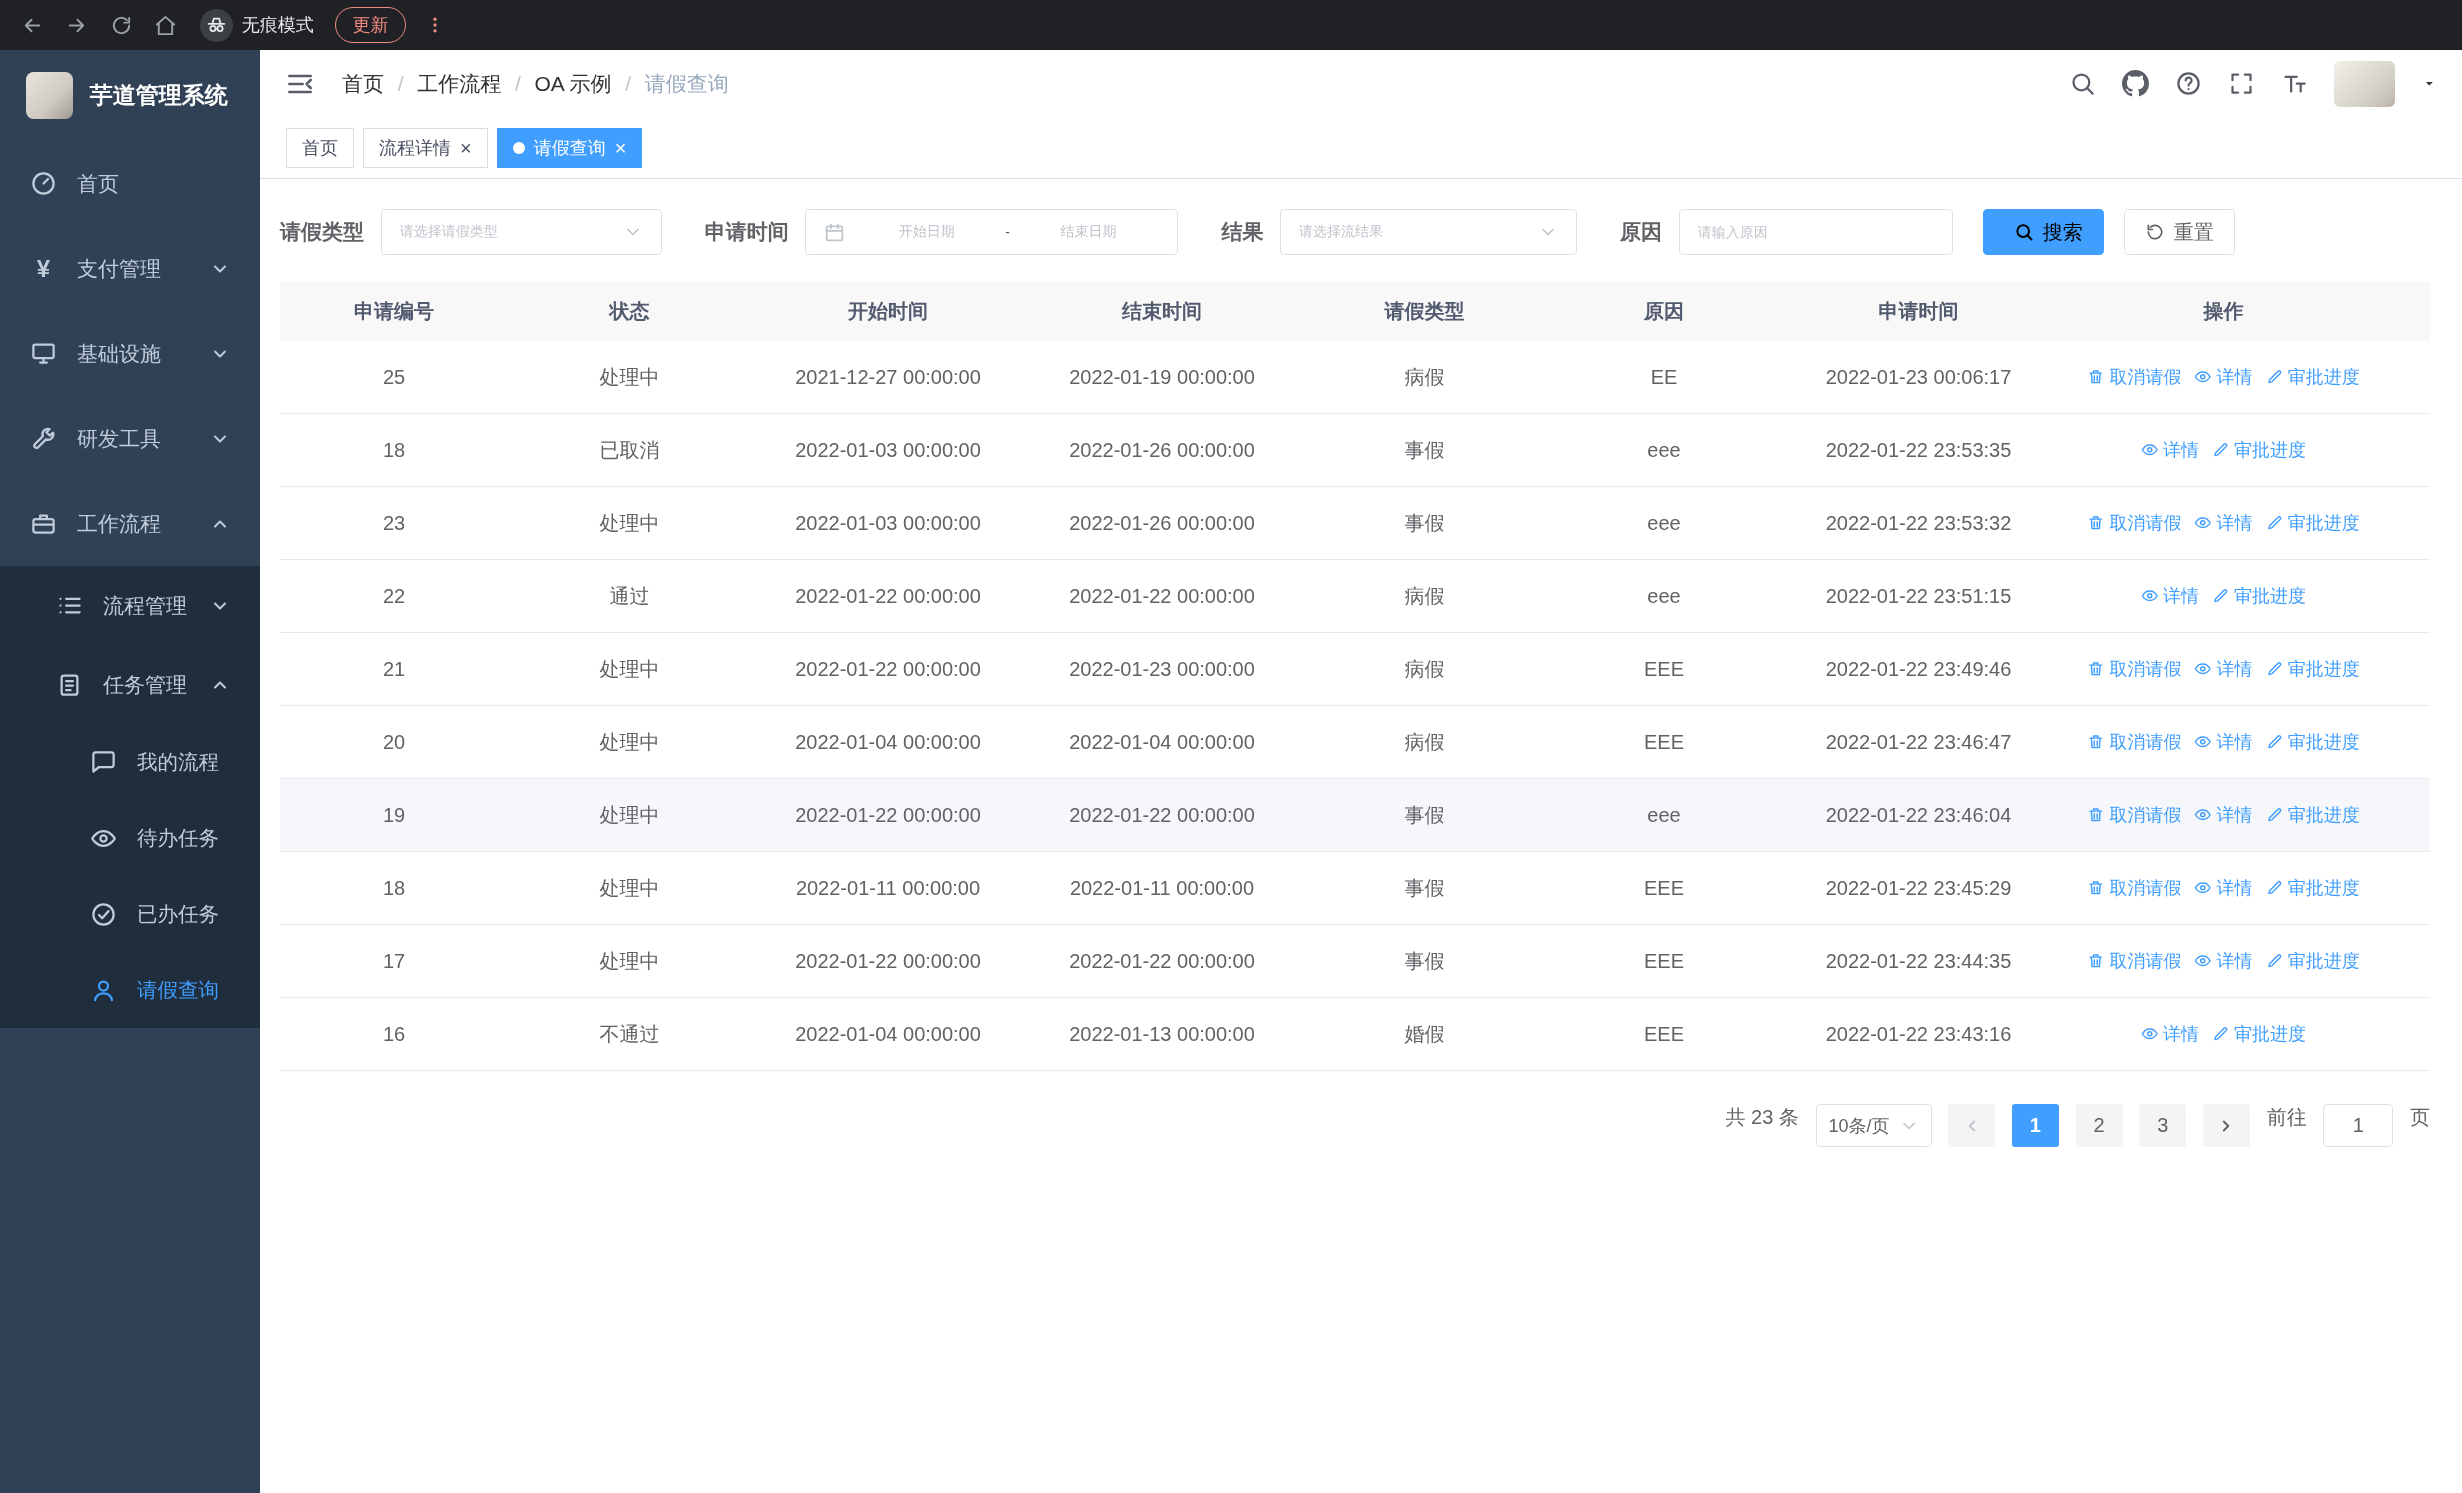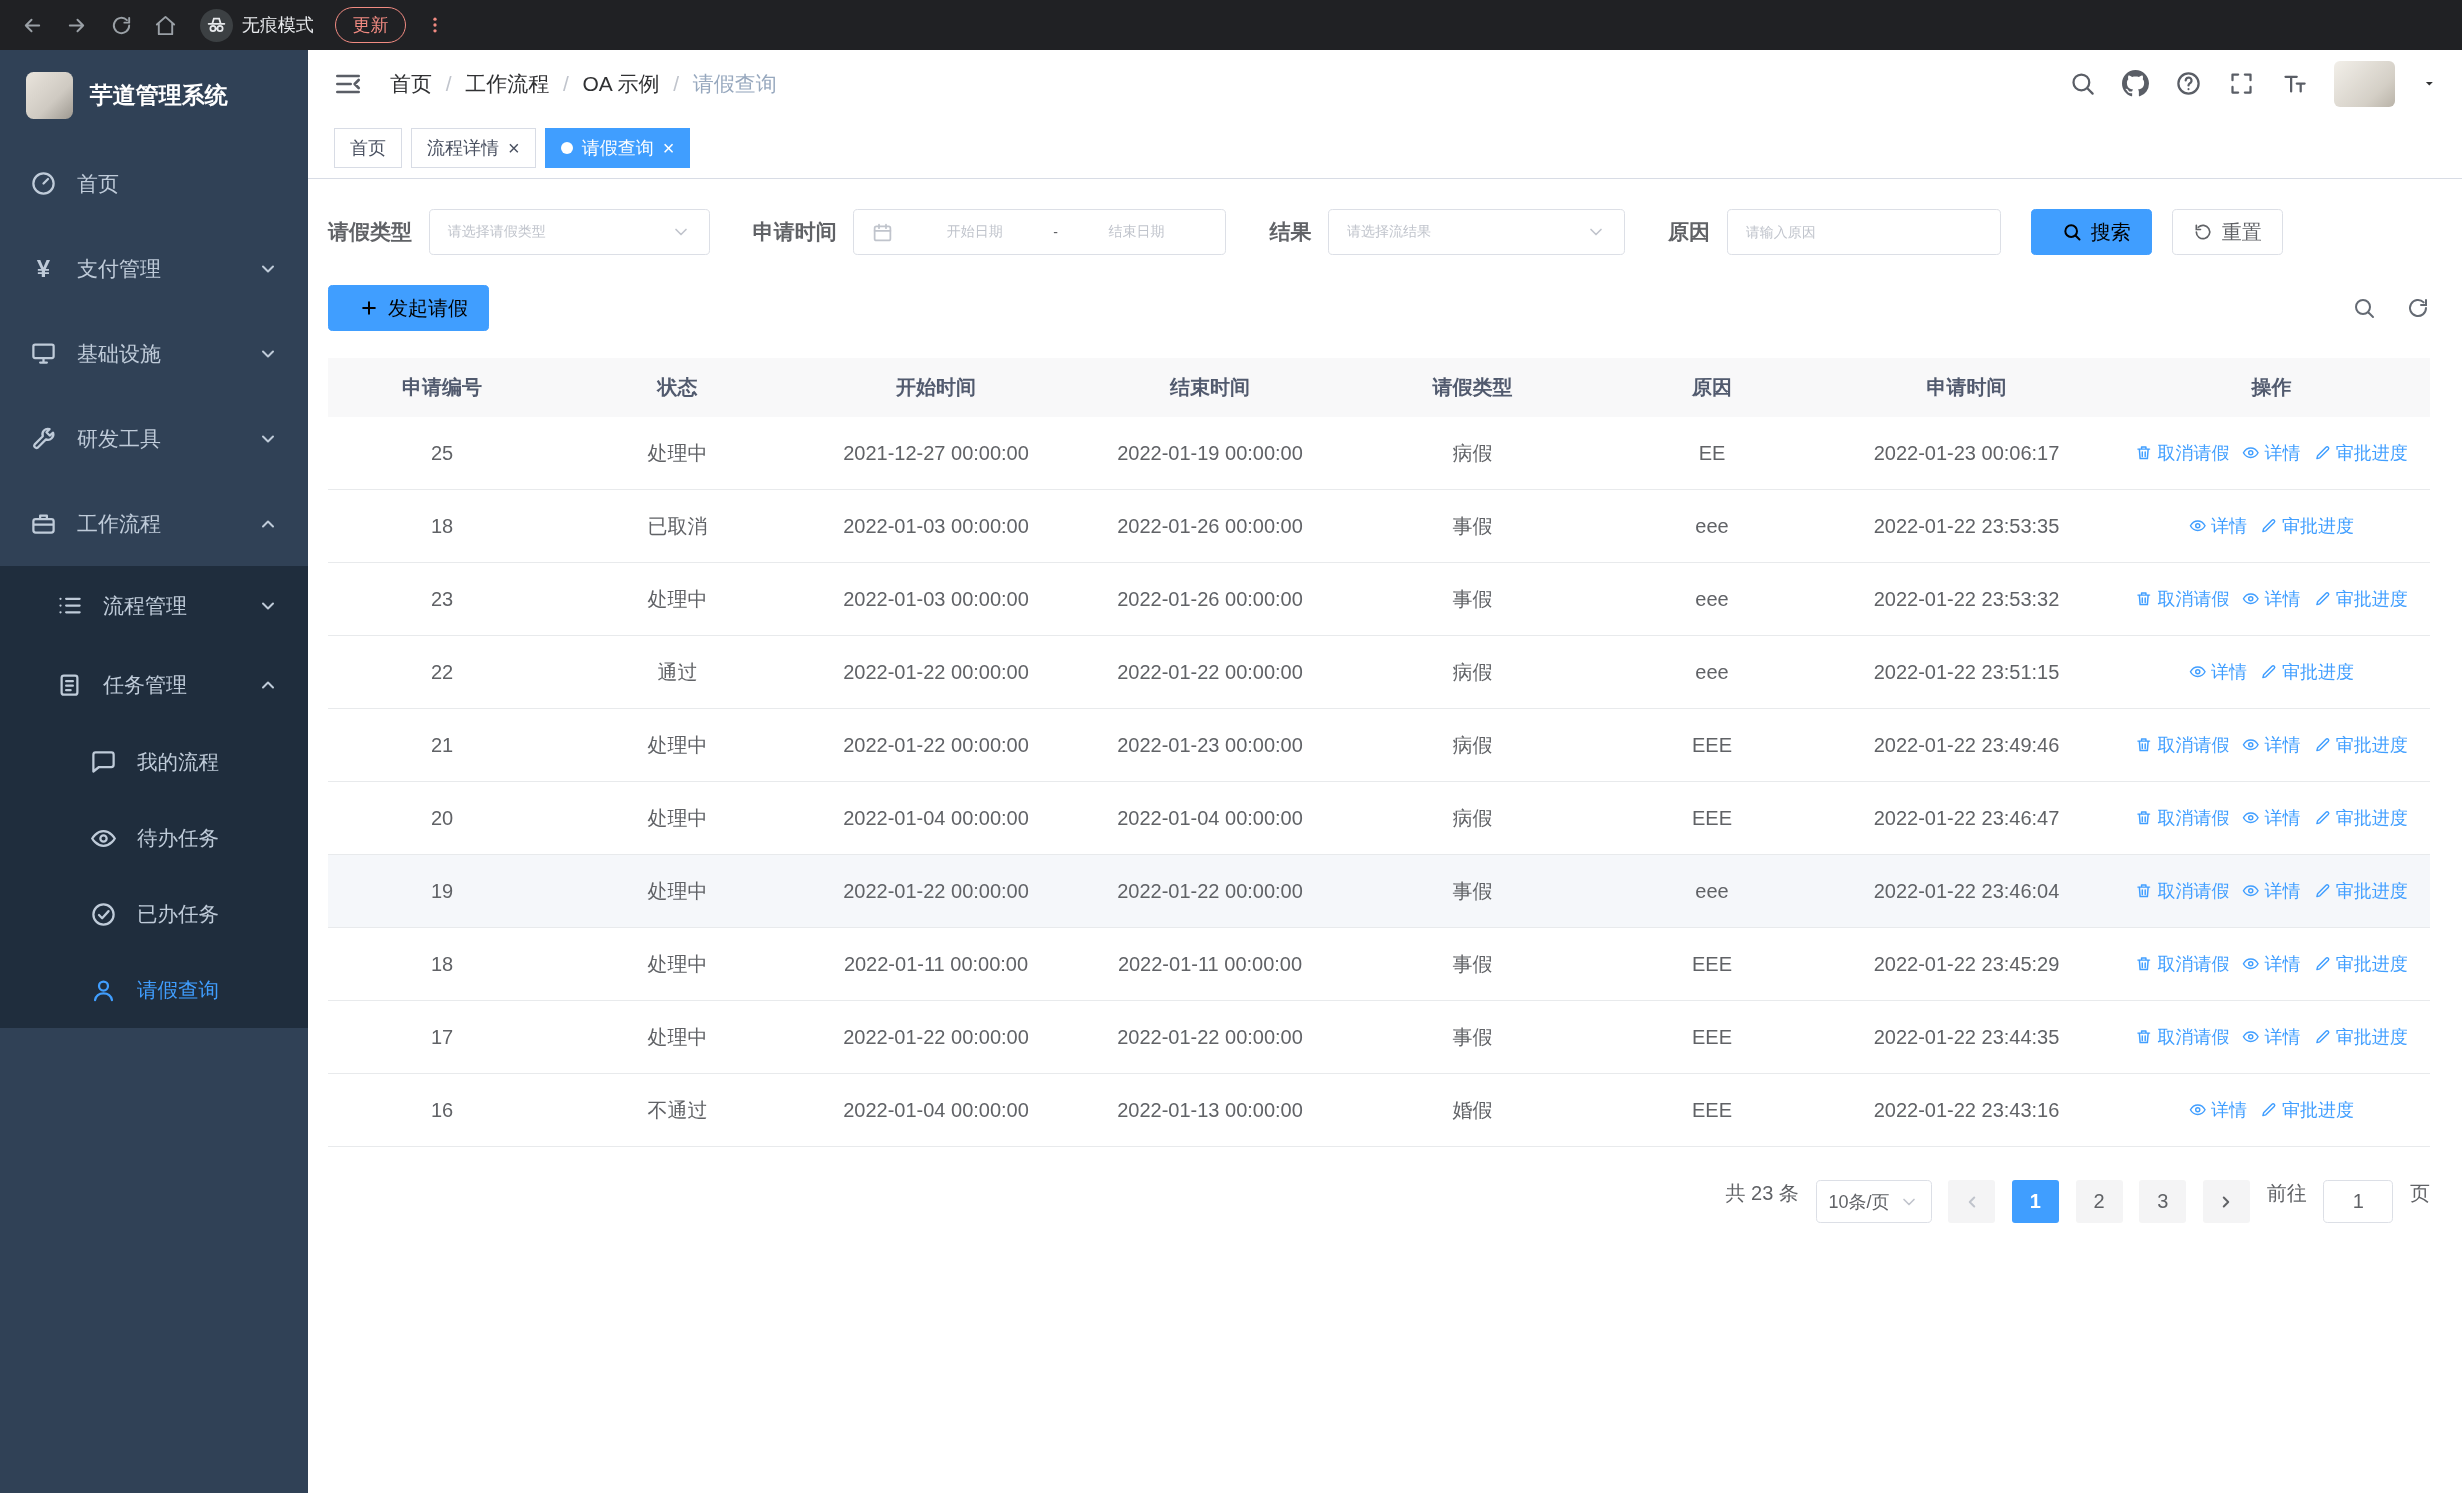--- a/index.html
+++ b/index.html
@@ -19,21 +19,21 @@
   .star-btn { width:26px; height:26px; color:#9aa0a6; }
   .incog { display:flex; align-items:center; gap:9px; color:#e8eaed; font-size:18px; margin:0 7.6px; }
   .incog-circle { width:33px; height:33px; border-radius:50%; background:#3c4043; display:flex; align-items:center; justify-content:center; color:#e8eaed; }
   .incog-circle .icon { width:21px; height:21px; }
   .update-pill { border:1.5px solid #f28b82; color:#f28b82; border-radius:18px; padding:4.6px 16.7px; font-size:18px; margin:0 6px; }
   .kebab { width:30px; height:33px; display:flex; align-items:center; justify-content:center; color:#f28b82; }
   .kebab .icon { width:20px; height:20px; }
 
   
   .app { display:flex; height:1443px; }
-  .sidebar { width:308px; flex-shrink:0; background:#304156; color:#bfcbd9; }
+  .sidebar { width:260px; flex-shrink:0; background:#304156; color:#bfcbd9; }
   .logo-row { height:91px; display:flex; align-items:center; gap:16.7px; padding:0 26px; }
   .logo-avatar { width:47px; height:47px; border-radius:7.6px;
     background:linear-gradient(135deg,#e9e4dc 0%,#cfcac2 60%,#9d9890 100%); }
   .logo-title { color:#fff; font-size:23px; font-weight:700; white-space:nowrap; }
   .menu-item { height:85px; display:flex; align-items:center; padding:0 30px; font-size:21px; gap:20px; cursor:pointer; }
   .menu-item .mi-icon { width:27px; height:27px; flex-shrink:0; display:flex; align-items:center; justify-content:center; font-size:24px; font-weight:700; }
   .menu-item .mi-label { flex:1; white-space:nowrap; }
   .menu-item .chev { width:20px; height:20px; color:#bfcbd9; }
   .chev.up svg { transform:rotate(180deg); }
   .submenu { background:#1f2d3d; }
@@ -430,43 +430,20 @@
         <button class="btn btn-plain gap16">
           <span class="bicon icon">
               <svg viewBox="0 0 24 24" fill="none" stroke="currentColor" stroke-width="2" stroke-linecap="round">
                 <path d="M4 12a8 8 0 1 0 2.34-5.66M4 4v5h5"></path>
               </svg>
             </span>
           <span>重置</span>
         </button>
       </div>
 
-      <div class="toolbar">
-        <button class="btn btn-primary">
-          <span class="bicon icon">
-              <svg viewBox="0 0 24 24" fill="none" stroke="currentColor" stroke-width="2.4" stroke-linecap="round">
-                <path d="M12 5v14M5 12h14"></path>
-              </svg>
-            </span>
-          <span>发起请假</span>
-        </button>
-        <div class="tool-icons">
-          <span class="ticon icon">
-              <svg viewBox="0 0 24 24" fill="none" stroke="currentColor" stroke-width="2" stroke-linecap="round">
-                <circle cx="11" cy="11" r="7"></circle>
-                <path d="M16.5 16.5L21 21"></path>
-              </svg>
-            </span>
-          <span class="ticon icon">
-              <svg viewBox="0 0 24 24" fill="none" stroke="currentColor" stroke-width="2" stroke-linecap="round">
-                <path d="M20 12a8 8 0 1 1-2.34-5.66M20 4v5h-5"></path>
-              </svg>
-            </span>
-        </div>
-      </div>
 
       <div class="table">
         <div class="thead">
           <div>申请编号</div>
           <div>状态</div>
           <div>开始时间</div>
           <div>结束时间</div>
           <div>请假类型</div>
           <div>原因</div>
           <div>申请时间</div>

